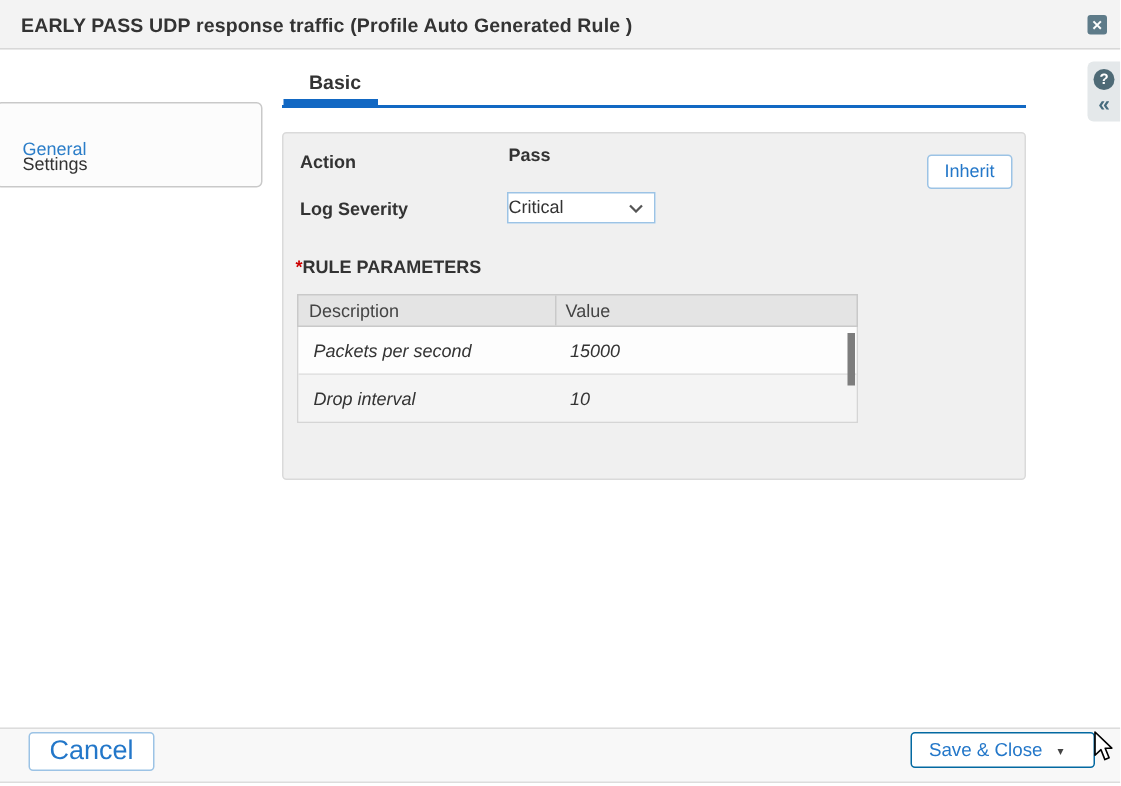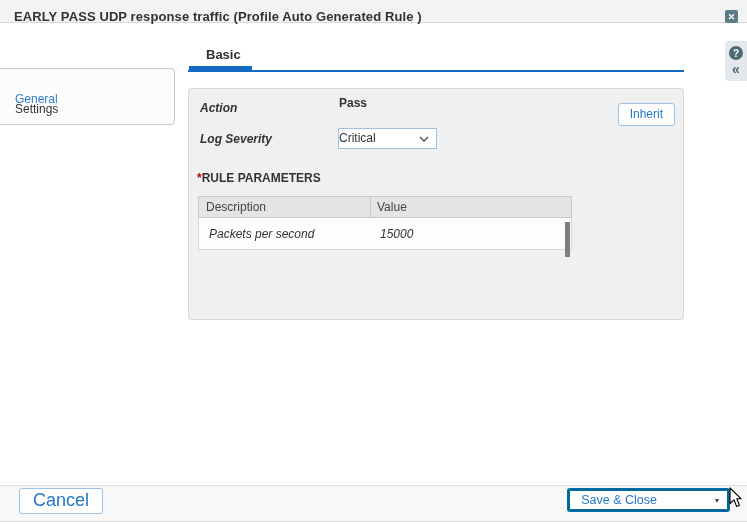--- a/index.html
+++ b/index.html
@@ -3,21 +3,21 @@
 <meta charset="utf-8">
 <style>
   html,body { margin:0; padding:0; background:#fff; }
   .screen {
     position:relative; width:747px; height:524px; overflow:hidden;
     background:#fff; font-family:"Liberation Sans", sans-serif;
     font-size:12px; color:#333;
   }
   
   .titlebar {
-    position:absolute; top:0; left:0; width:747px; height:23px;
+    position:absolute; top:0; left:0; width:747px; height:33px;
     background:#f3f3f3; border-bottom:1px solid #d8d8d8; box-sizing:border-box;
   }
   .dialog-title {
     position:absolute; left:14px; top:9px;
     font-size:13px; font-weight:bold; color:#333; letter-spacing:0.1px;
   }
   .close-btn {
     position:absolute; right:9px; top:10px; width:13px; height:13px;
     background:#5e7b89; border-radius:2px; color:#fff;
     display:flex; align-items:center; justify-content:center;
@@ -46,21 +46,21 @@
     margin:5px auto 2px auto; cursor:pointer;
   }
   .collapse-icon {
     text-align:center; color:#456b7d; font-size:14px; font-weight:bold; line-height:15px; cursor:pointer;
   }
   
   .panel {
     position:absolute; left:188px; top:88px; width:496px; height:232px;
     background:#f0f0f0; border:1px solid #dadada; border-radius:3px; box-sizing:border-box;
   }
-  .lbl { position:absolute; font-weight:bold; color:#333;font-style:italic; }
+  .lbl { position:absolute; font-weight:bold; color:#333; }
   .lbl-action { left:11px; top:12px; }
   .val-action { position:absolute; left:150px; top:7px; font-weight:bold; color:#333; }
   .btn-inherit {
     position:absolute; right:8px; top:14px; height:21px; padding:0 11px;
     background:#fff; border:1px solid #9cc3e5; border-radius:3px;
     color:#2377c9; font-size:12px; line-height:20px; cursor:pointer;text-align:right;
   }
   .lbl-severity { left:11px; top:43px; }
   .select-box {
     position:absolute; left:149px; top:39px; width:99px; height:21px;
@@ -94,23 +94,23 @@
     background:#f8f8f8; border-top:1px solid #dcdcdc; border-bottom:1px solid #dcdcdc;
     box-sizing:border-box;
   }
   .btn-cancel {
     position:absolute; left:19px; top:488px; height:24px; padding:0 13px;
     background:#fff; border:1px solid #9cc3e5; border-radius:3px;
     color:#2377c9; font-size:18px; line-height:22px; cursor:pointer;
   }
   .btn-save {
     position:absolute; right:17px; top:488px; height:24px;
-    background:#fff; border:3px solid #0369a1; border-radius:3px;
+    background:#fff; border:1px solid #0369a1; border-radius:3px;
     color:#2377c9; font-size:12.5px; line-height:22px; cursor:pointer;
-    display:flex; align-items:center; padding:0 8px 0 11px; box-sizing:border-box;gap:48px;
+    display:flex; align-items:center; padding:0 20px 0 11px; box-sizing:border-box;
   }
   .save-caret { color:#444; font-size:8px; margin-left:10px; padding-top:2px; }
   
   .cursor { position:absolute; left:729px; top:487px; }
 </style>
 </head>
 <body>
 
 <div class="screen">
 
@@ -153,20 +153,24 @@
     <div class="param-table">
       <div class="ptable-head">
         <div class="th-desc">Description</div>
         <div class="th-val">Value</div>
       </div>
       <div class="ptable-body">
         <div class="prow prow-0">
           <div class="cell-desc">Packets per second</div>
           <div class="cell-val">15000</div>
         </div>
+        <div class="prow prow-1">
+          <div class="cell-desc">Drop interval</div>
+          <div class="cell-val">10</div>
+        </div>
         <div class="vscrollbar">
           <div class="vthumb"></div>
         </div>
       </div>
     </div>
   </div>
 
   <div class="footer"></div>
   <span class="btn-cancel">Cancel</span>
   <div class="btn-save">

